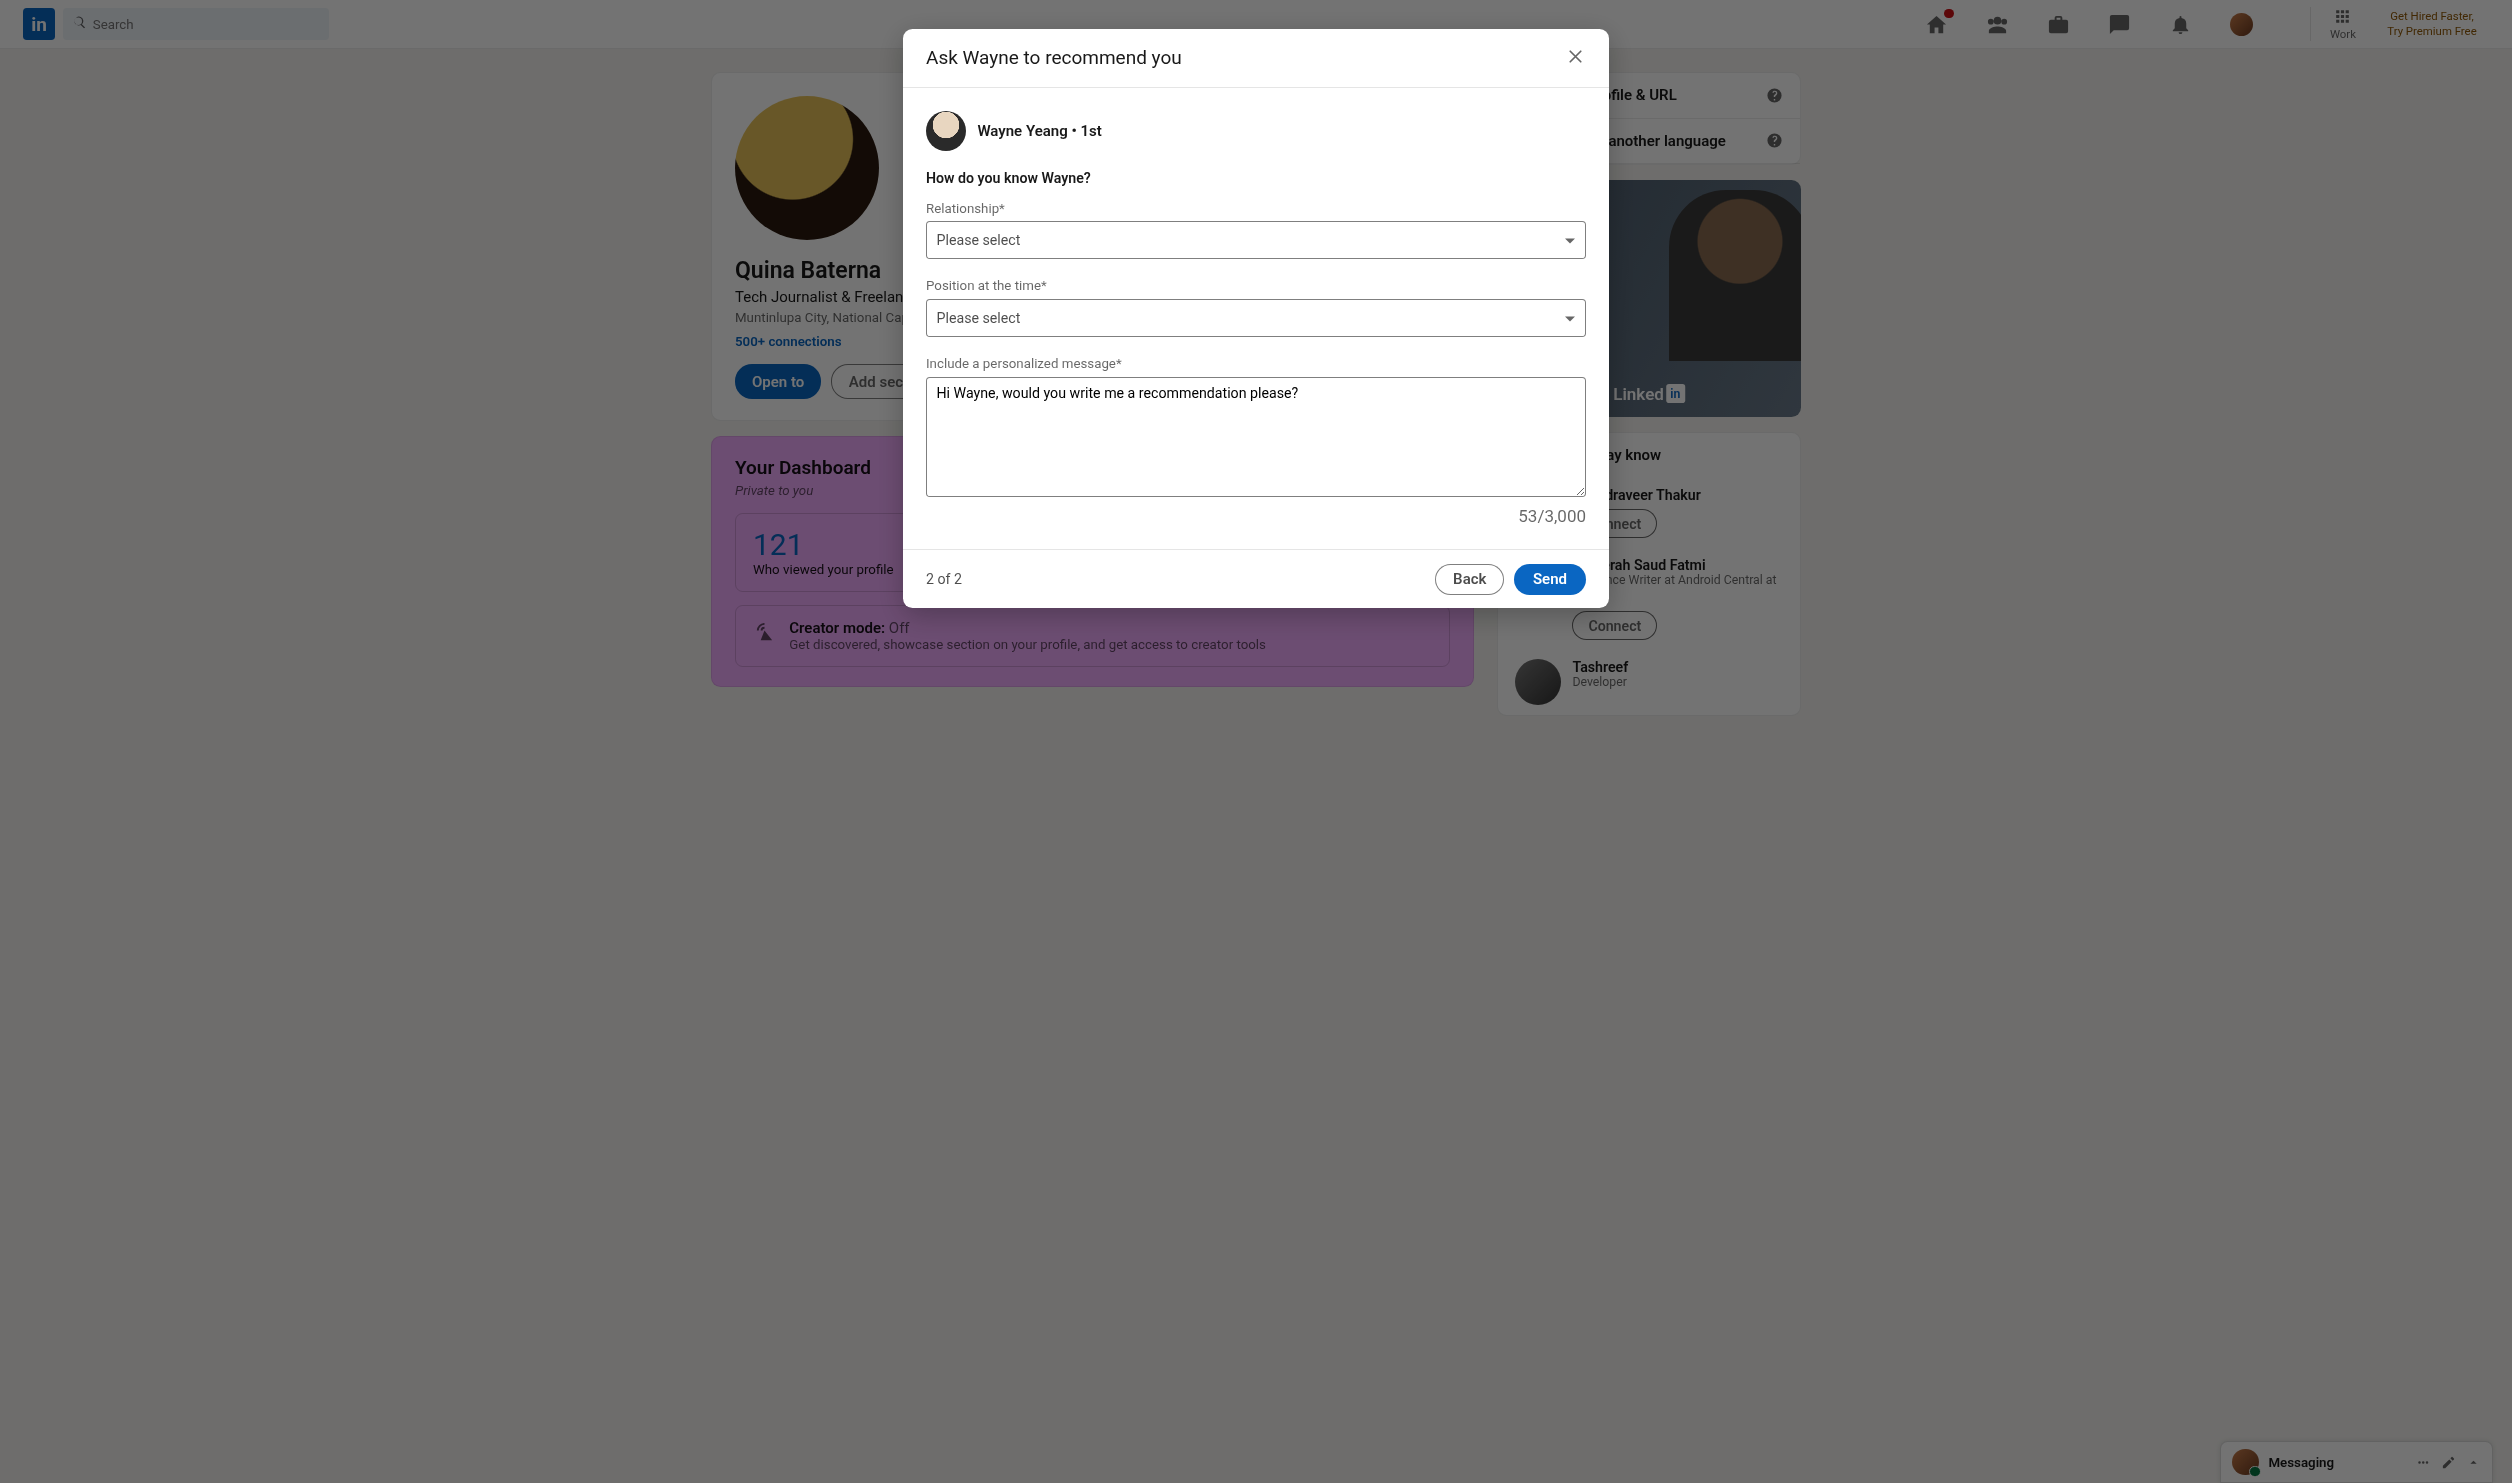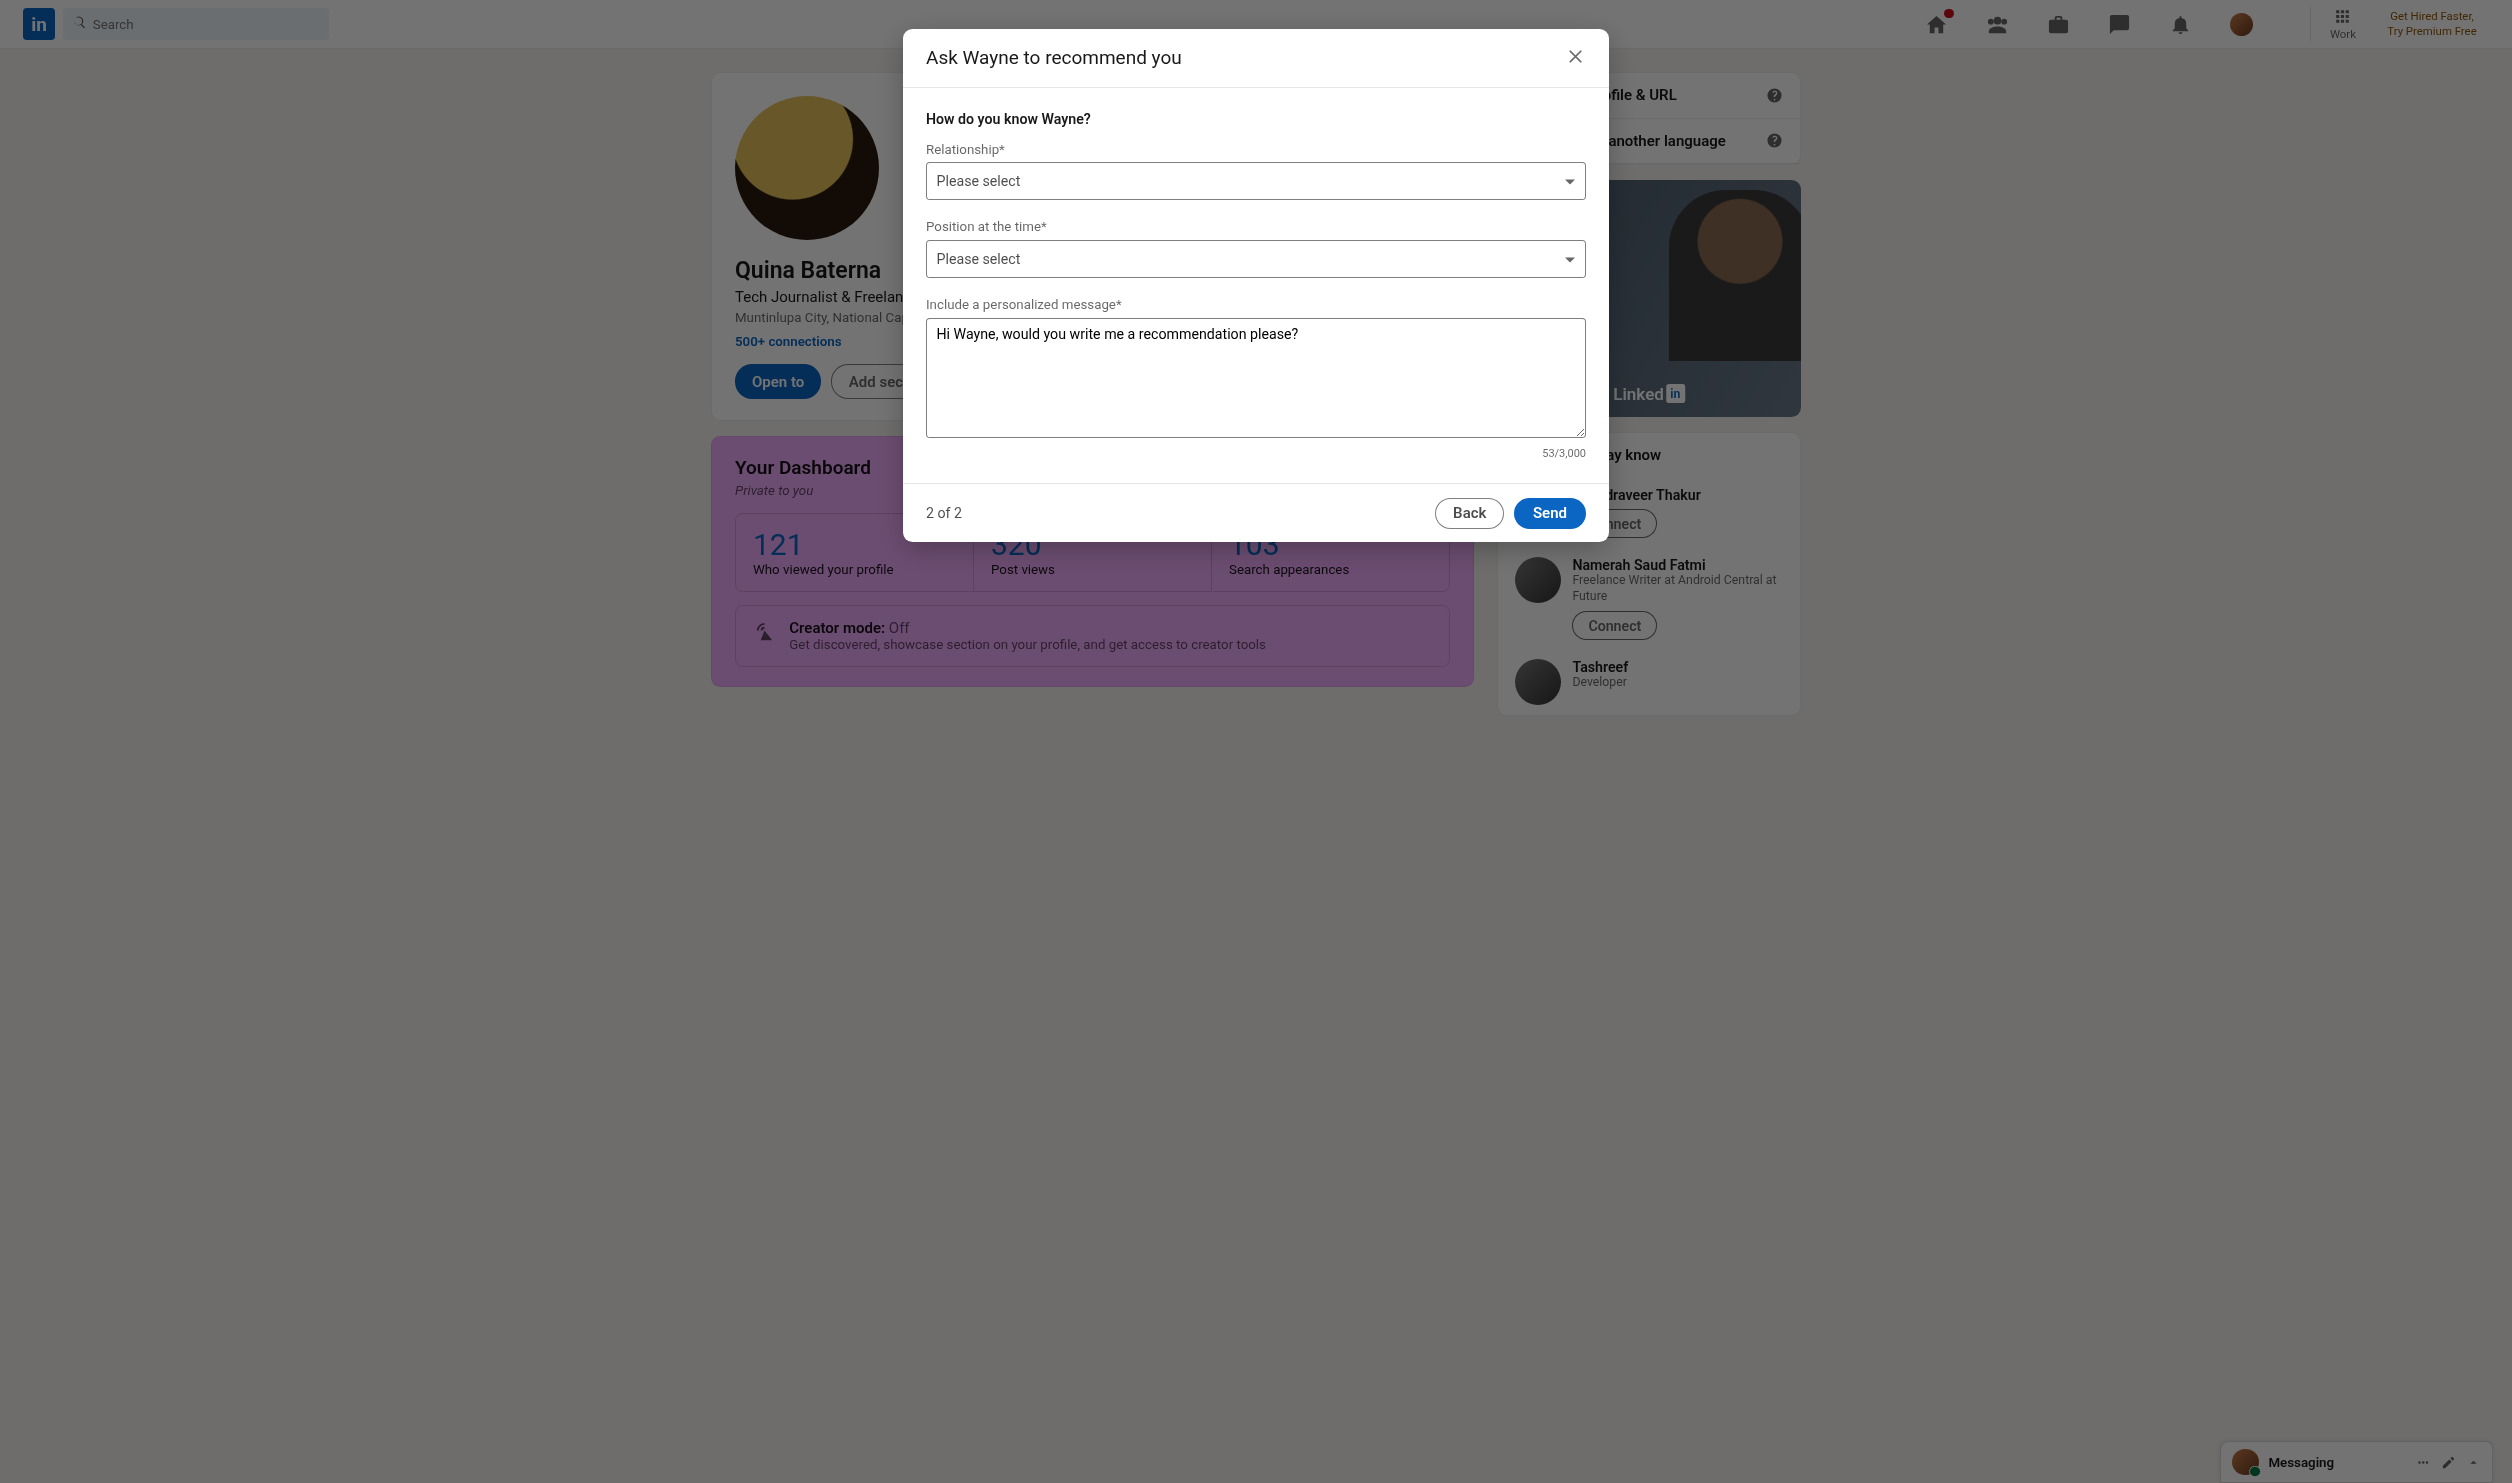--- a/index.html
+++ b/index.html
@@ -87,21 +87,21 @@
   .rec-person{display:flex;align-items:center;gap:11.4px;margin-bottom:19px;}
   .rec-person .av{width:40px;height:40px;border-radius:50%;background:radial-gradient(circle at 50% 35%, #e8d6c0 0 40%, #2a2a2a 41% 100%);}
   .rec-person .nm{font-size:15px;font-weight:600;}
   .q{font-size:14.2px;font-weight:600;margin-bottom:15px;}
   .field{margin-bottom:19px;}
   .field .lbl{font-size:13.3px;color:rgba(0,0,0,0.6);margin-bottom:5.7px;display:block;}
   .select{width:100%;height:38px;border:0.9px solid rgba(0,0,0,0.5);border-radius:3.8px;background:#fff;padding:0 9.5px;font-size:14.2px;color:rgba(0,0,0,0.7);appearance:none;position:relative;}
   .select-wrap{position:relative;}
   .select-wrap::after{content:"";position:absolute;right:11.4px;top:50%;transform:translateY(-30%);border-left:5.7px solid transparent;border-right:5.7px solid transparent;border-top:5.7px solid rgba(0,0,0,0.6);pointer-events:none;}
   .textarea{width:100%;height:120px;border:0.9px solid rgba(0,0,0,0.5);border-radius:3.8px;padding:7.6px 9.5px;font-size:14.2px;resize:vertical;font-family:inherit;}
-  .counter{text-align:right;font-size:11px;color:rgba(0,0,0,0.6);margin-top:5.7px;}
+  .counter{text-align:right;font-size:17px;color:rgba(0,0,0,0.6);margin-top:5.7px;}
   .modal-foot{display:flex;align-items:center;justify-content:space-between;padding:13.3px 23px;border-top:0.9px solid rgba(0,0,0,0.1);}
   .modal-foot .step{font-size:14.2px;color:rgba(0,0,0,0.7);}
   .modal-foot .btns{display:flex;gap:9.5px;}
   .btn-back{background:#fff;border:0.9px solid rgba(0,0,0,0.5);border-radius:17px;padding:5.7px 17px;font-size:15px;font-weight:600;color:rgba(0,0,0,0.7);}
   .btn-send{background:#0a66c2;color:#fff;border:none;border-radius:17px;padding:5.7px 19px;font-size:15px;font-weight:600;}
 </style>
 </head>
 <body>
 
 <div class="topnav">
@@ -272,20 +272,24 @@
   <div class="modal">
     <div class="modal-head">
       <h2>Ask Wayne to recommend you</h2>
       <button>
         <svg viewBox="0 0 24 24">
             <path d="M18 6L6 18M6 6l12 12" stroke="rgba(0,0,0,0.6)" stroke-width="2" fill="none" stroke-linecap="round"></path>
           </svg>
       </button>
     </div>
     <div class="modal-body">
+      <div class="rec-person">
+        <div class="av"></div>
+        <div class="nm"><span>Wayne Yeang</span> • <span>1st</span></div>
+      </div>
       <div class="q">How do you know Wayne?</div>
 
       <div class="field">
         <label class="lbl">Relationship*</label>
         <div class="select-wrap">
           <select class="select">
             <option>Please select</option>
           </select>
         </div>
       </div>

